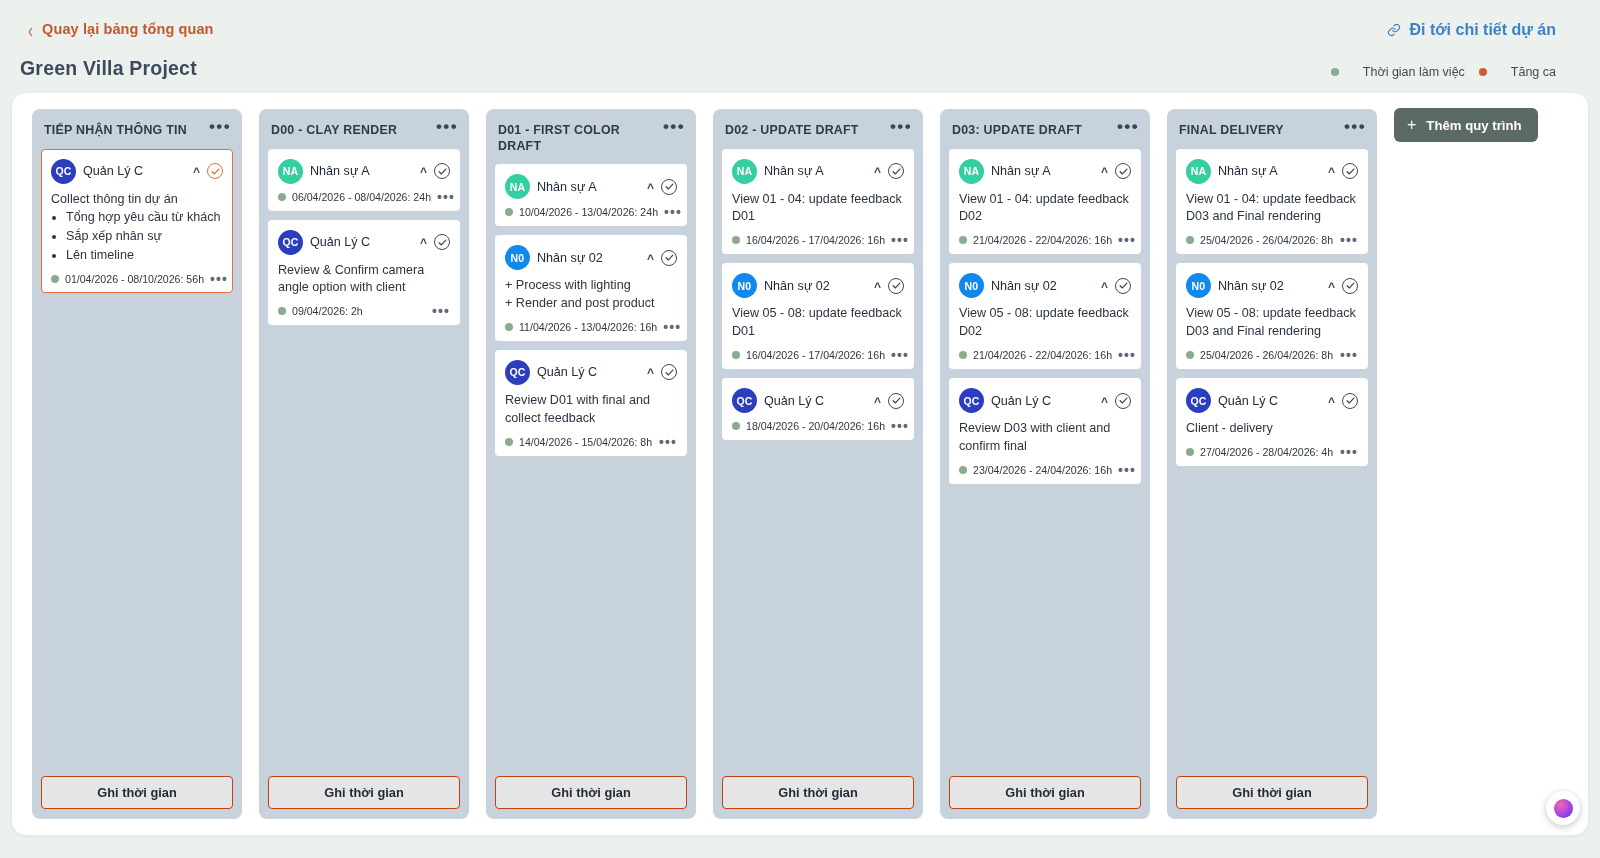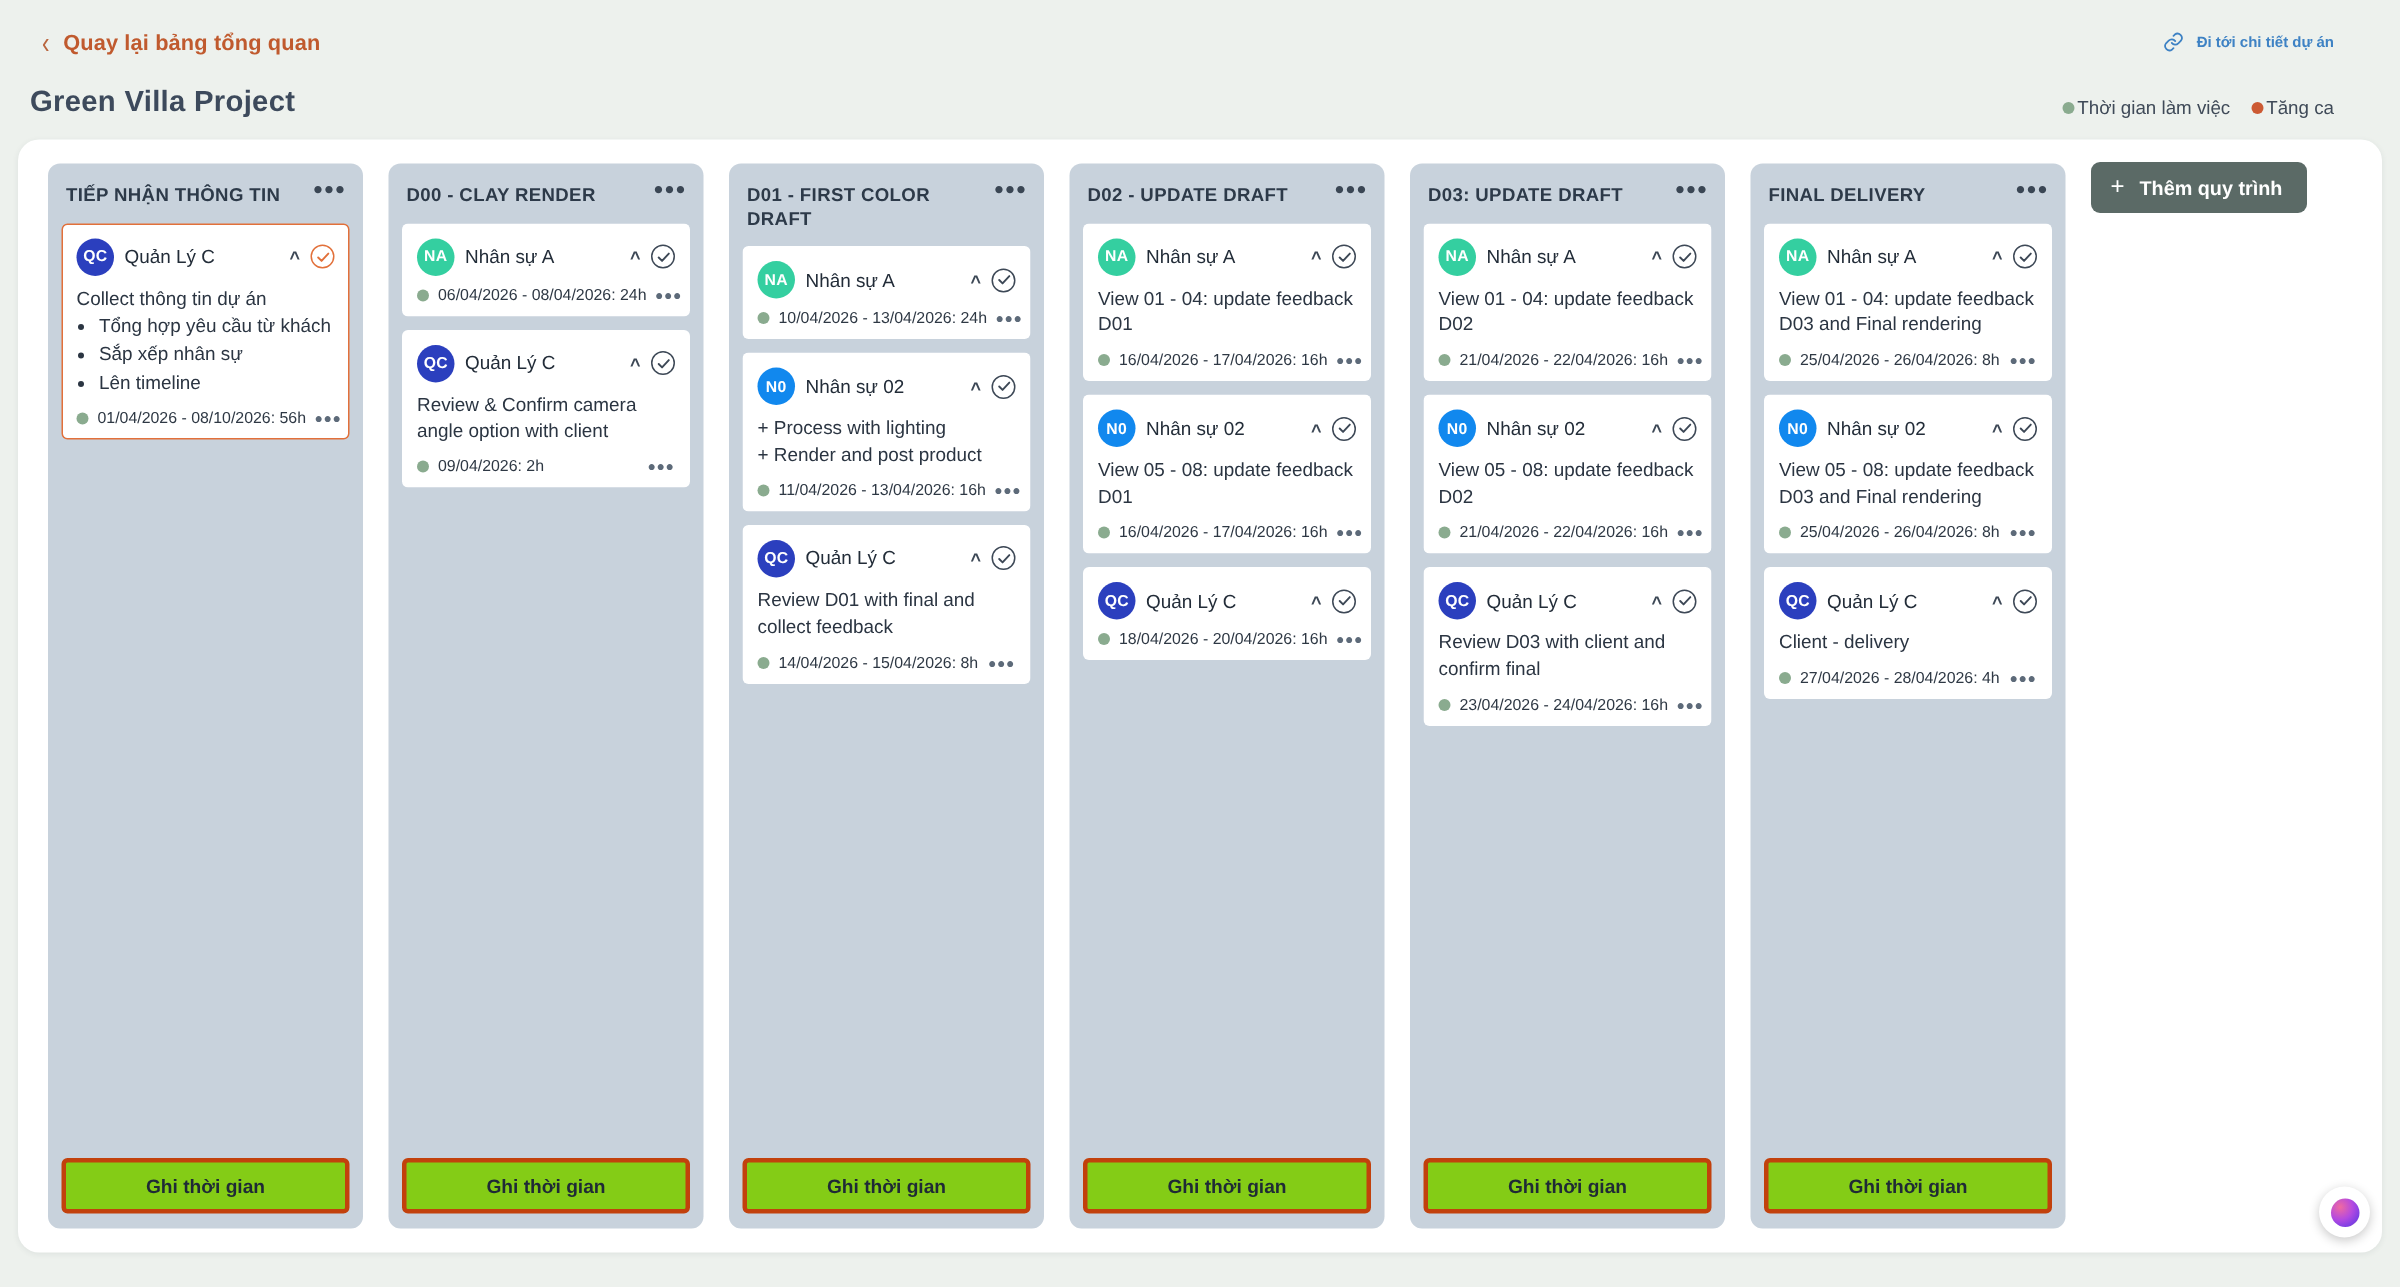--- a/index.html
+++ b/index.html
@@ -26,29 +26,29 @@
     font-size: 15px; color: #b9663f; line-height: 1; font-weight: 400;
     transform: scaleY(1.35);
   }
   .project-title {
     position: absolute; left: 20px; top: 57px;
     font-size: 19.5px; font-weight: bold; color: #3d4a5c; letter-spacing: .2px;
   }
   .detail-link {
     position: absolute; right: 44px; top: 21px;
     display: flex; align-items: center; gap: 8px;
-    color: #3e82c4; font-size: 10px; font-weight: 600; cursor: pointer;
+    color: #3e82c4; font-size: 16px; font-weight: 600; cursor: pointer;
   }
   .link-ico { display: inline-block; width: 14px; height: 14px; }
   .legend {
     position: absolute; right: 44px; top: 65px;
     display: flex; align-items: center; gap: 14px;
     font-size: 12.5px; color: #3f4a58;
   }
-  .legend-item { display: flex; align-items: center; gap: 2px; }
+  .legend-item { display: flex; align-items: center; gap: 24px; }
   .legend-dot { width: 8px; height: 8px; border-radius: 50%; display: inline-block; }
 
   
   .board-panel {
     position: absolute; left: 12px; top: 93px;
     width: 1576px; height: 742px;
     background: #ffffff;
     border-radius: 14px;
     box-shadow: 0 1px 4px rgba(40,55,70,.08);
     overflow: hidden;
@@ -132,21 +132,21 @@
   }
   .foot-date { font-size: 10.6px; color: #2e3844; white-space: nowrap; }
   .foot-dots {
     color: #5d6a79; font-size: 14px; line-height: 6px; letter-spacing: 1.1px;
     font-weight: bold; cursor: pointer; white-space: nowrap;
   }
 
   
   .col-footer { position: absolute; left: 9px; right: 9px; bottom: 10px; }
   .log-btn {
-    width: 100%; background: #84cc16; border: 3px solid #c2410c;
+    width: 100%; background: #e5e5e5; border: 1px solid #c2410c;
     border-radius: 4px; padding: 8px 0;
     font-size: 12.8px; font-weight: 600; color: #1f2a36;
     font-family: "Liberation Sans", sans-serif; cursor: pointer;
   }
 
   
   .add-process {
     position: absolute; left: 1382px; top: 15px;
     display: flex; align-items: center; gap: 10px;
     background: #5b6a66; color: #fff;

